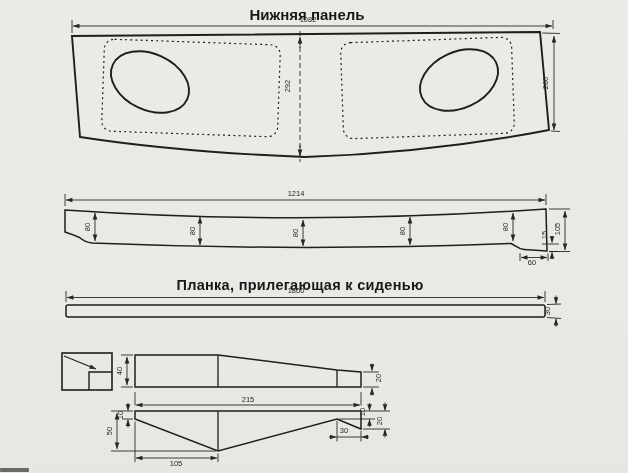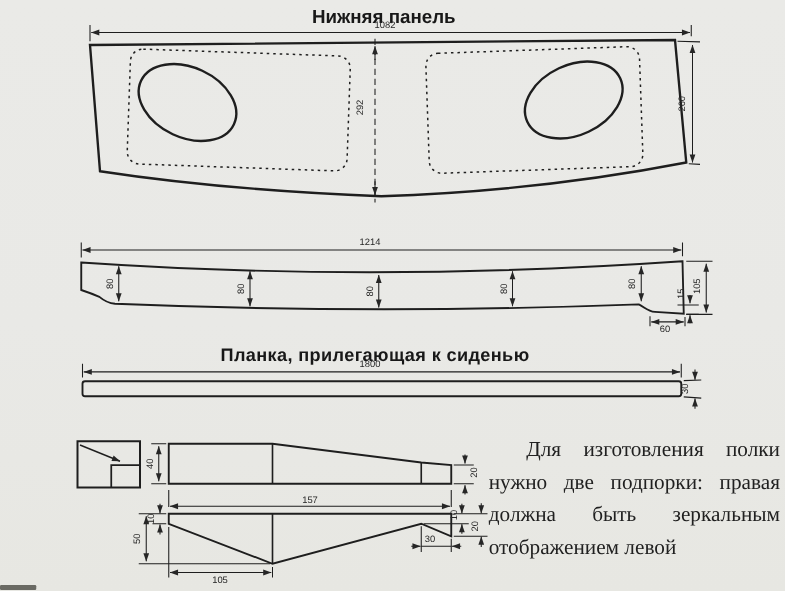--- a/index.html
+++ b/index.html
@@ -144,24 +144,23 @@
   <span class="lbl dim dimv" style="left:506px;top:227px">80</span>
   <span class="lbl dim dimv" style="left:545px;top:235px">15</span>
   <span class="lbl dim dimv" style="left:558px;top:229px">105</span>
   <span class="lbl dim" style="left:532px;top:263px">60</span>
 
   <span class="lbl dim" style="left:296px;top:291px">1800</span>
   <span class="lbl dim dimv" style="left:548px;top:311px">30</span>
 
   <span class="lbl dim dimv" style="left:120px;top:371px">40</span>
   <span class="lbl dim dimv" style="left:379px;top:378px">20</span>
-  <span class="lbl dim" style="left:248px;top:400px">157</span>
+  <span class="lbl dim" style="left:248px;top:400px">215</span>
   <span class="lbl dim dimv" style="left:121px;top:415px">10</span>
   <span class="lbl dim dimv" style="left:110px;top:431px">50</span>
   <span class="lbl dim" style="left:176px;top:464px">105</span>
   <span class="lbl dim" style="left:344px;top:431px">30</span>
   <span class="lbl dim dimv" style="left:363px;top:412px">10</span>
   <span class="lbl dim dimv" style="left:380px;top:421px">20</span>
 
-  <div class="note">Для изготовления полки нужно две подпорки: правая должна быть зеркальным отображением левой</div>
 
   <div class="scan-mark"></div>
 </div>
 
 </body></html>

